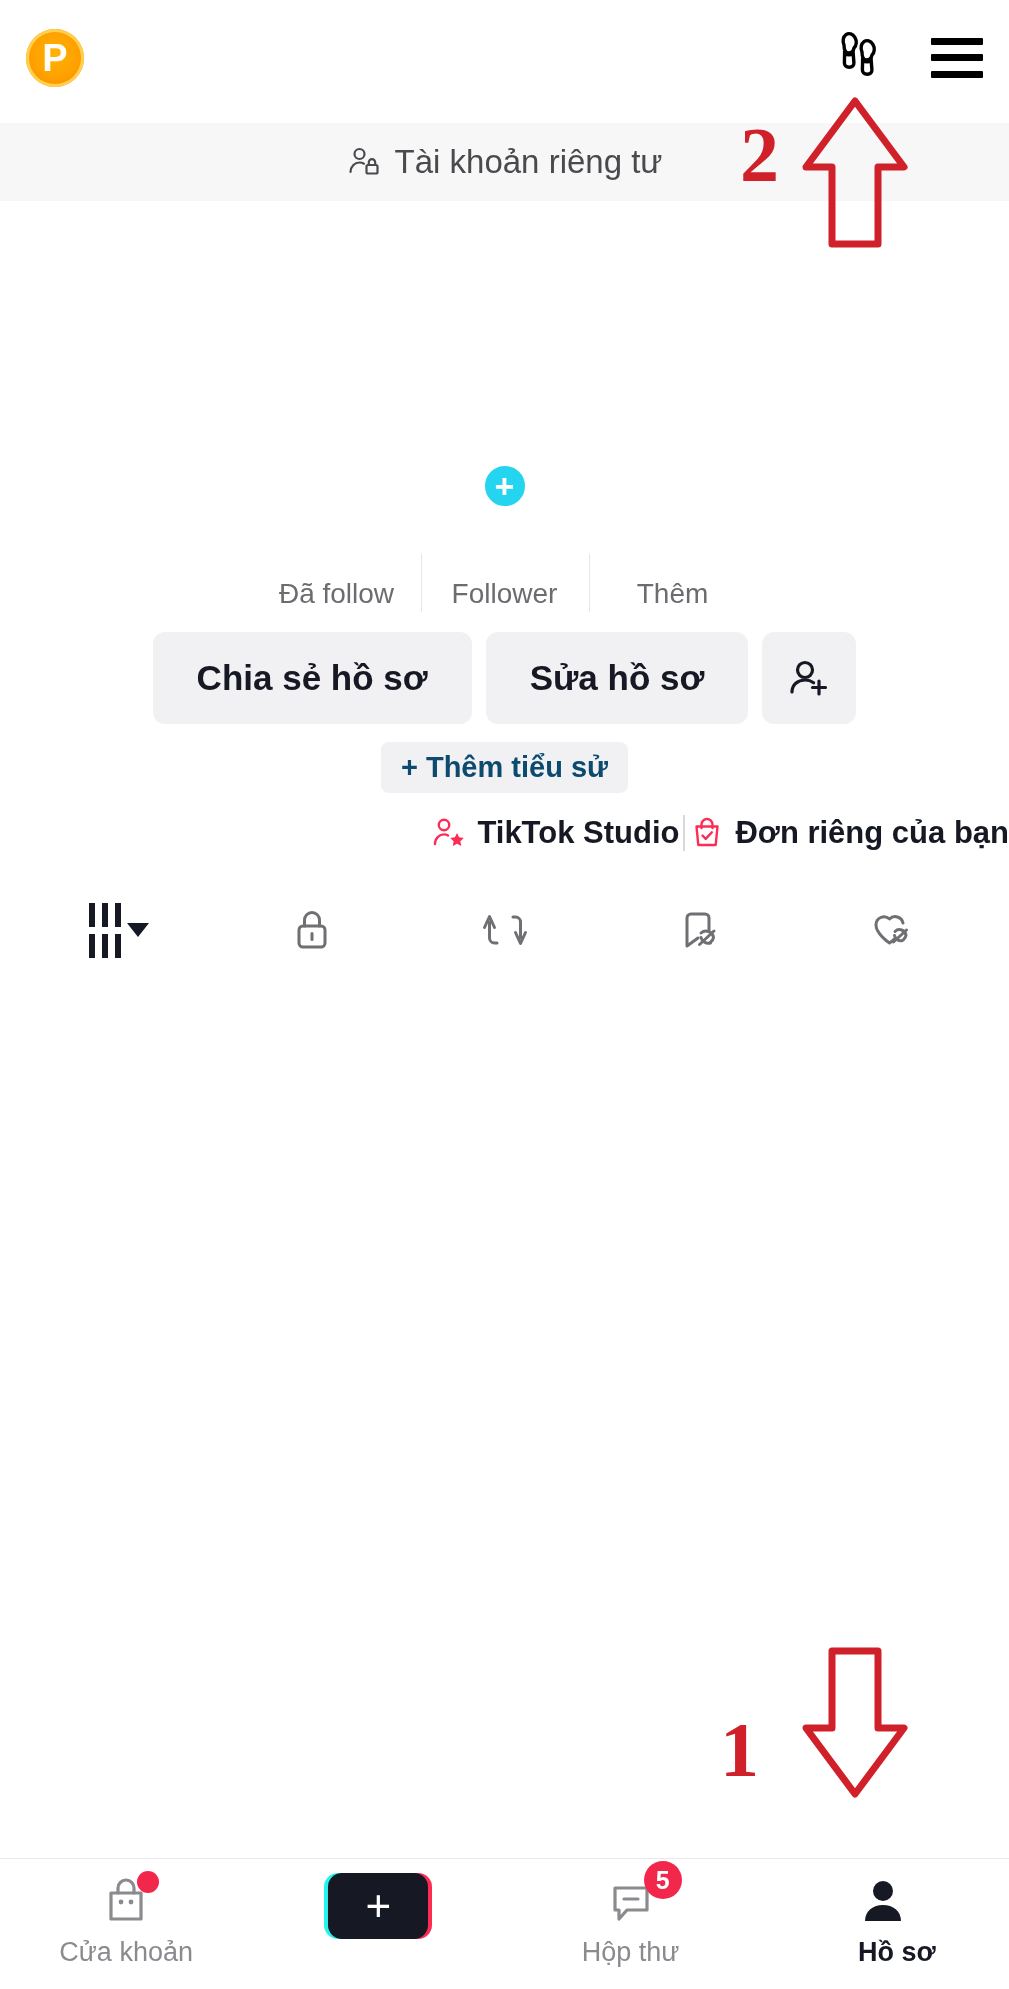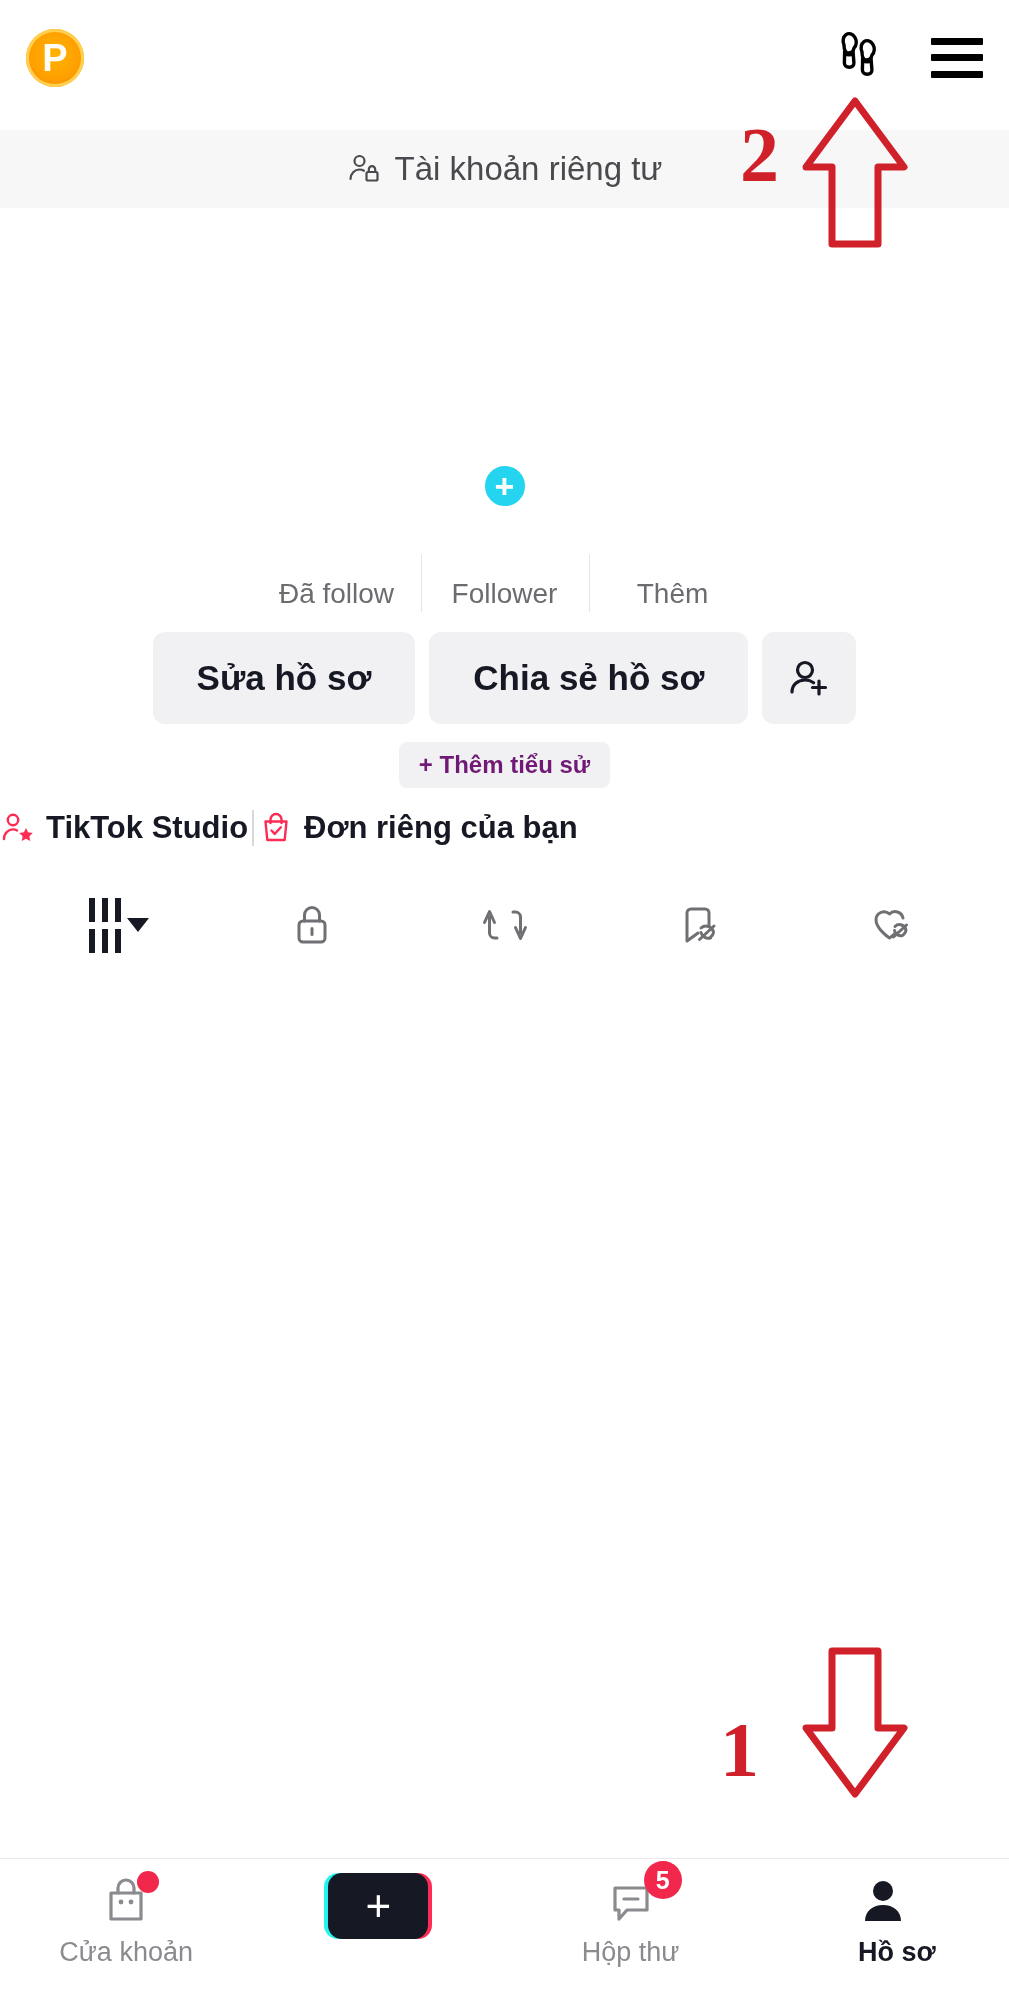--- a/index.html
+++ b/index.html
@@ -24,21 +24,21 @@
     color: #fffdf5; font-size: 38px; font-weight: bold; line-height: 1;
     box-shadow: 0 0 0 3px #ffcf4d inset;
   }
   .topbar-right { display: flex; align-items: center; gap: 46px; }
   .icon-btn { display: flex; align-items: center; justify-content: center; background: none; border: none; }
   .hamburger { width: 52px; height: 40px; display: flex; flex-direction: column; justify-content: space-between; }
   .hamburger span { display: block; width: 52px; height: 7px; background: #000; border-radius: 1px; }
 
   
   .private-banner {
-    position: absolute; top: 130px; left: 0; width: 1009px; height: 78px;
+    position: absolute; top: 123px; left: 0; width: 1009px; height: 78px;
     background: #f7f7f8;
     display: flex; align-items: center; justify-content: center; gap: 14px;
     color: #4a4a4e; font-size: 33px;
   }
 
   
   .profile { position: absolute; top: 193px; left: 0; width: 1009px; }
   .avatar-wrap {
     position: relative; width: 205px; height: 205px; margin: 90px auto 0;
   }
@@ -75,26 +75,26 @@
     font-family: inherit; display: flex; align-items: center; justify-content: center;
   }
   .btn-icon {
     background: #f1f1f4; border: none; border-radius: 12px;
     width: 94px; height: 92px; display: flex; align-items: center; justify-content: center;
   }
 
   .bio-add {
     display: block; margin: 18px auto 0;
     background: #f1f1f4; border: none; border-radius: 8px;
-    padding: 9px 20px; font-size: 24px; font-weight: bold; color: #701a75;
+    padding: 9px 20px; font-size: 29px; font-weight: bold; color: #0c4a6e;
     font-family: inherit;
   }
 
   .links-row {
-    display: flex; justify-content: flex-start; align-items: center; gap: 4px;
+    display: flex; justify-content: flex-end; align-items: center; gap: 4px;
     margin-top: 22px;
   }
   .link-item { display: flex; align-items: center; gap: 10px; font-size: 31px; font-weight: bold; color: #161823; }
   .link-sep { width: 2px; height: 36px; background: #d9d9dd; }
 
   
   .content-tabs {
     display: flex; justify-content: space-around; align-items: center;
     margin-top: 36px; padding: 0 22px; height: 86px;
   }
@@ -202,22 +202,22 @@
         <div class="stat-value"></div>
         <div class="stat-label">Follower</div>
       </div>
       <div class="stat">
         <div class="stat-value"></div>
         <div class="stat-label">Thêm</div>
       </div>
     </div>
 
     <div class="action-row">
+      <button class="btn-primary">Chia sẻ hồ sơ</button>
       <button class="btn-primary">Sửa hồ sơ</button>
-      <button class="btn-primary">Chia sẻ hồ sơ</button>
       <button class="btn-icon">
         <svg width="48" height="48" viewBox="0 0 48 48">
           <g fill="none" stroke="#161823" stroke-width="3.2" stroke-linecap="round" stroke-linejoin="round">
             <circle cx="20" cy="16" r="7.5"></circle>
             <path d="M7 38 c0 -7.2 5.8 -12 13 -12 3.3 0 6.3 1 8.6 2.7"></path>
             <path d="M34 27 v13 M27.5 33.5 h13"></path>
           </g>
         </svg>
       </button>
     </div>

